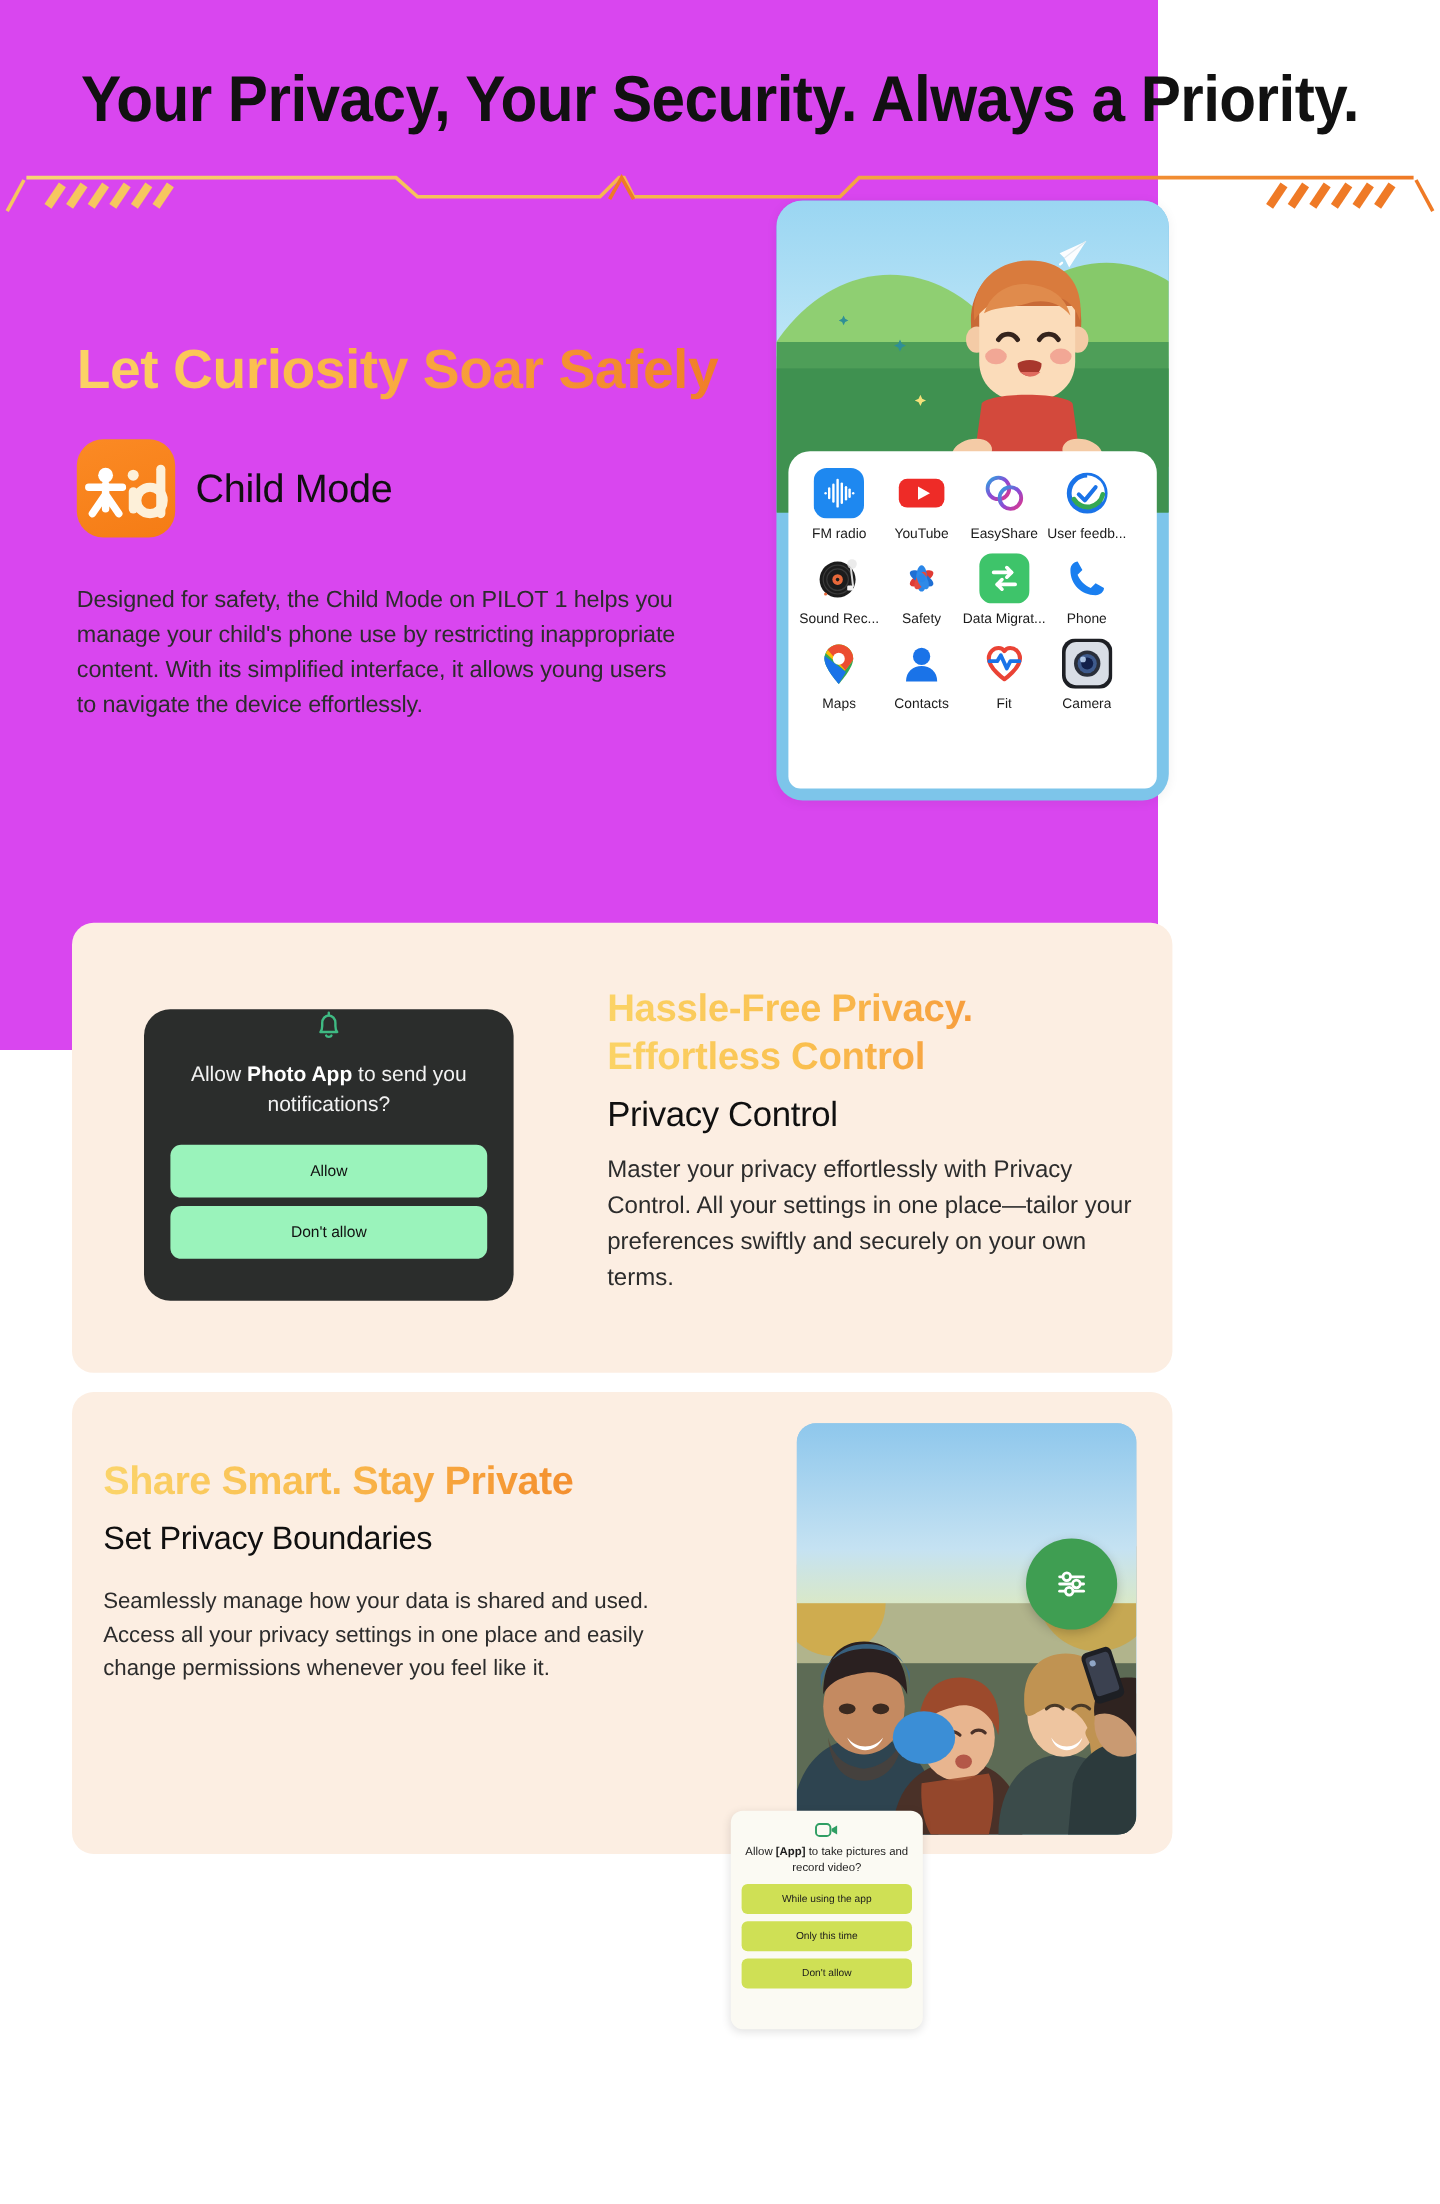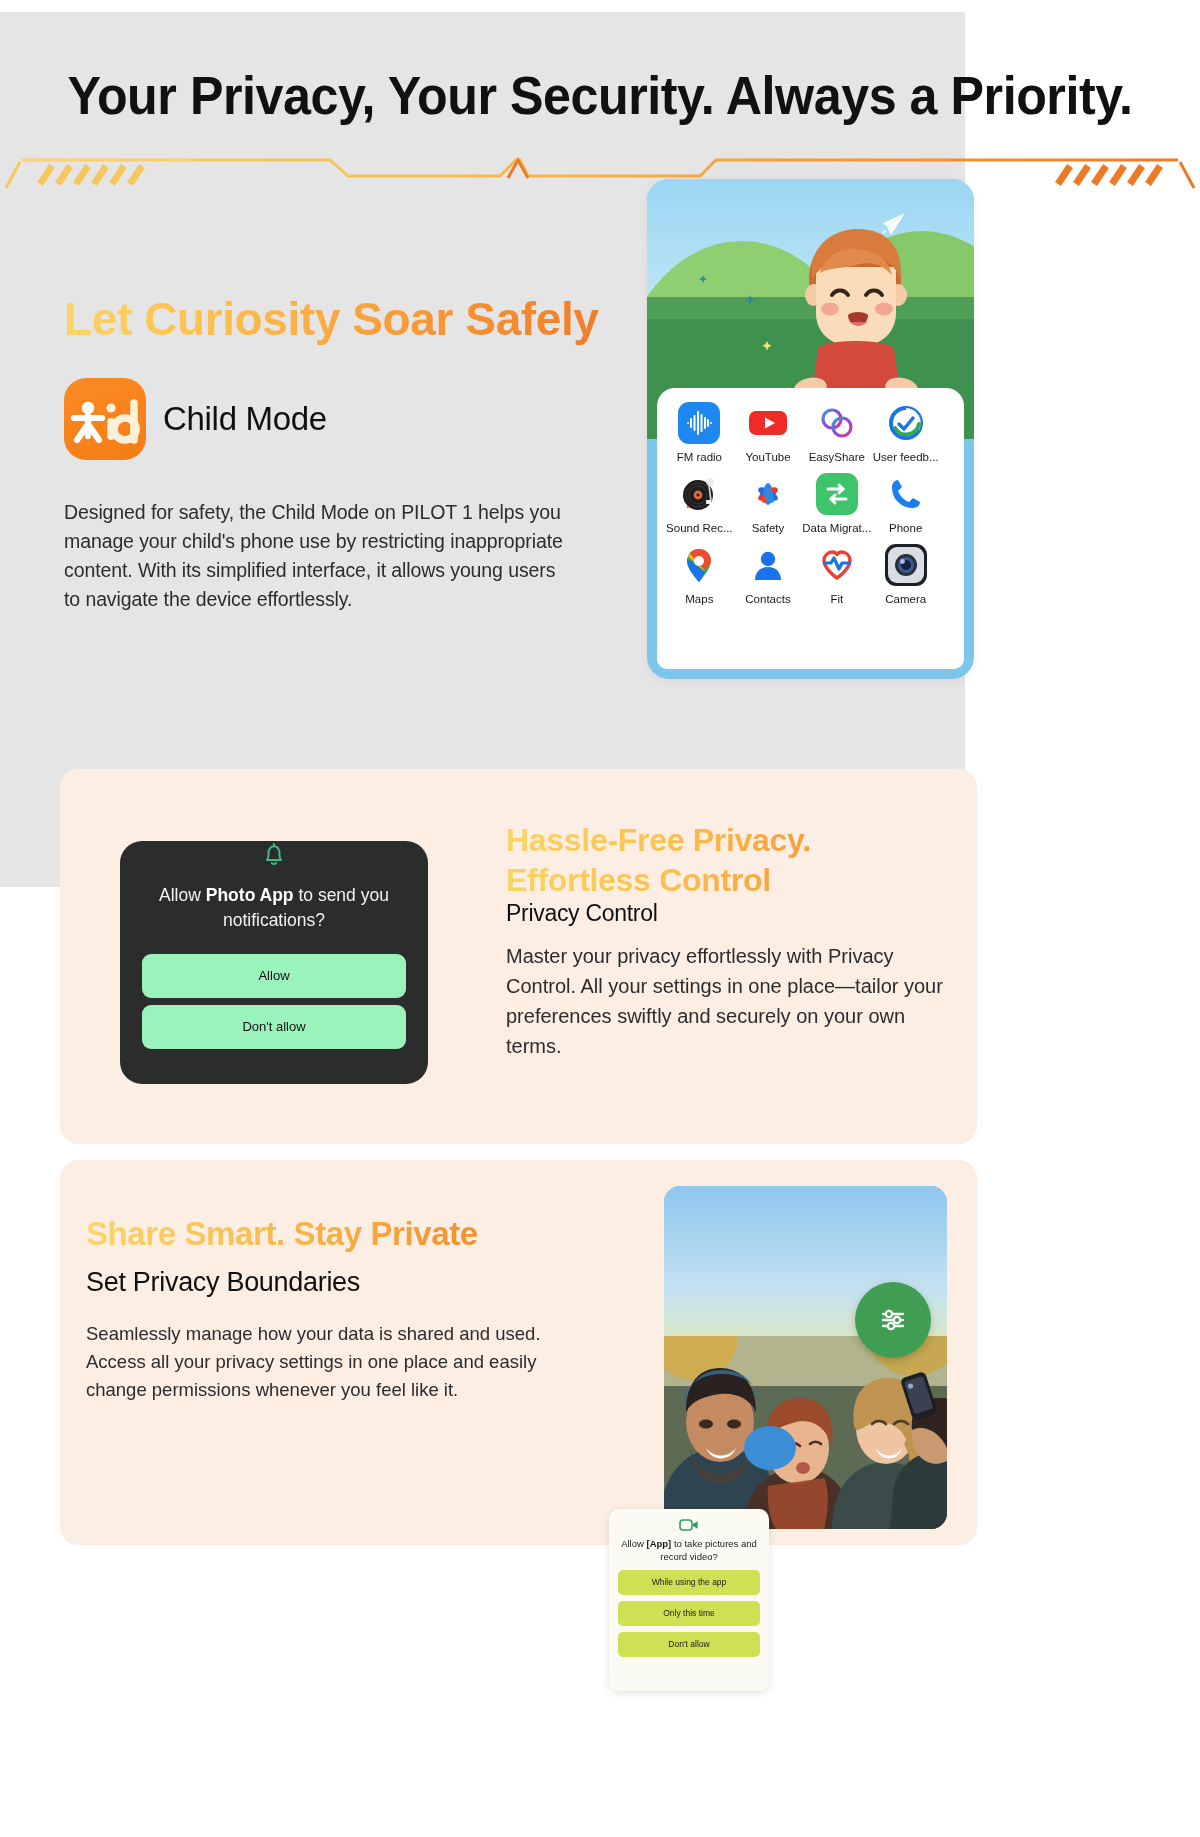--- a/index.html
+++ b/index.html
@@ -13,24 +13,24 @@
     position: relative;
     width: 1200px;
     height: 1837px;
     overflow: hidden;
     background: #ffffff;
   }
 
   
   .hero {
     position: absolute;
-    left: 0; top: 12px;
+    left: 0; top: 0;
     width: 965px;
     height: 875px;
-    background: #e5e5e5;
+    background: #d946ef;
   }
   .hero-title {
     position: absolute;
     left: 0; top: 52px;
     width: 1200px;
     text-align: center;
     font-size: 54px;
     font-weight: 700;
     letter-spacing: -0.5px;
     color: #111111;
@@ -174,22 +174,22 @@
   #notif-allow { margin-top: 20px; }
   #notif-deny { margin-top: 7px; }
 
   .pc-col { position:absolute; left: 446px; top: 52px; width: 450px; }
   .pc-headline {
     font-size: 32px; font-weight: 700; line-height: 1.24; letter-spacing:-0.3px;
     background: linear-gradient(90deg, #fbd366 0%, #fac251 34%, #f6983a 72%, #f2852c 100%);
     -webkit-background-clip: text; background-clip: text; color: transparent;
   }
   .pc-sub {
-    margin-top: 0;
-    font-size: 23px; font-weight: 400; color: #101010; letter-spacing: -0.3px;
+    margin-top: 13px;
+    font-size: 29px; font-weight: 400; color: #101010; letter-spacing: -0.3px;
   }
   .pc-body {
     margin-top: 14px;
     font-size: 20px; line-height: 1.5; color: #2c2c2c; width: 440px;
   }
 
   
   #card-share { left: 60px; top: 1160px; width: 917px; height: 385px; }
   .ss-col { position:absolute; left: 26px; top: 55px; width: 520px; }
   .ss-headline {

